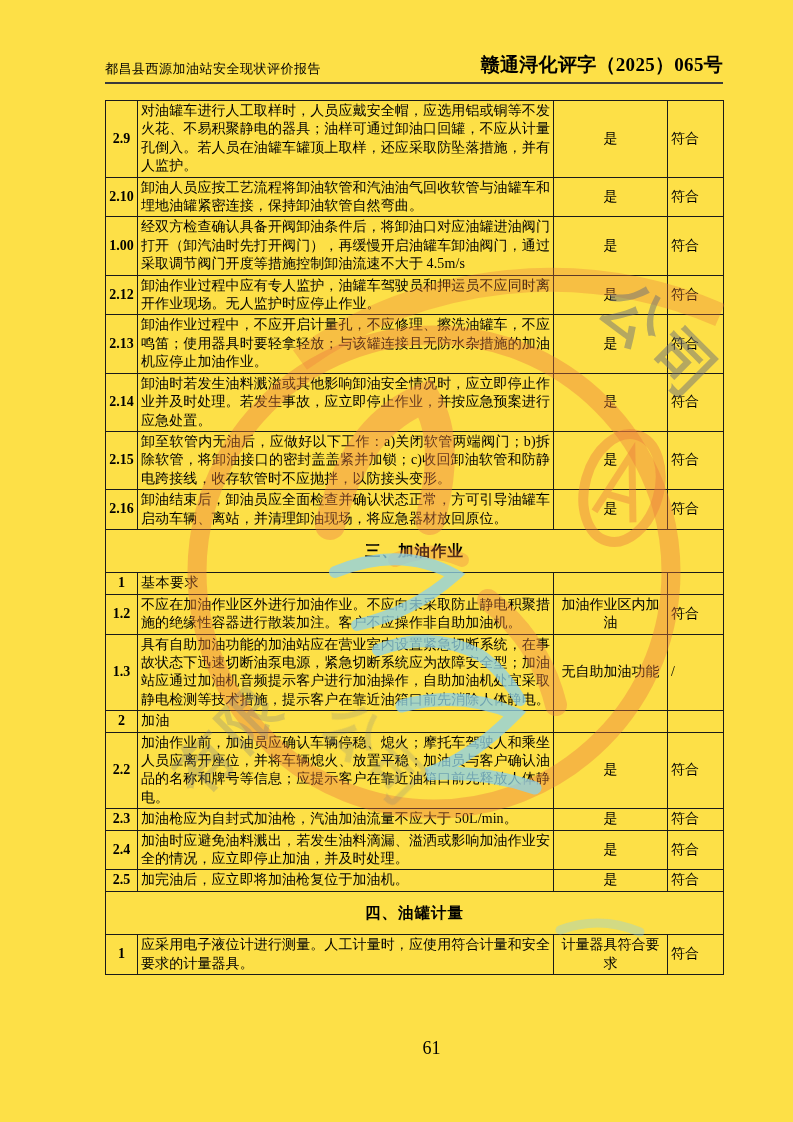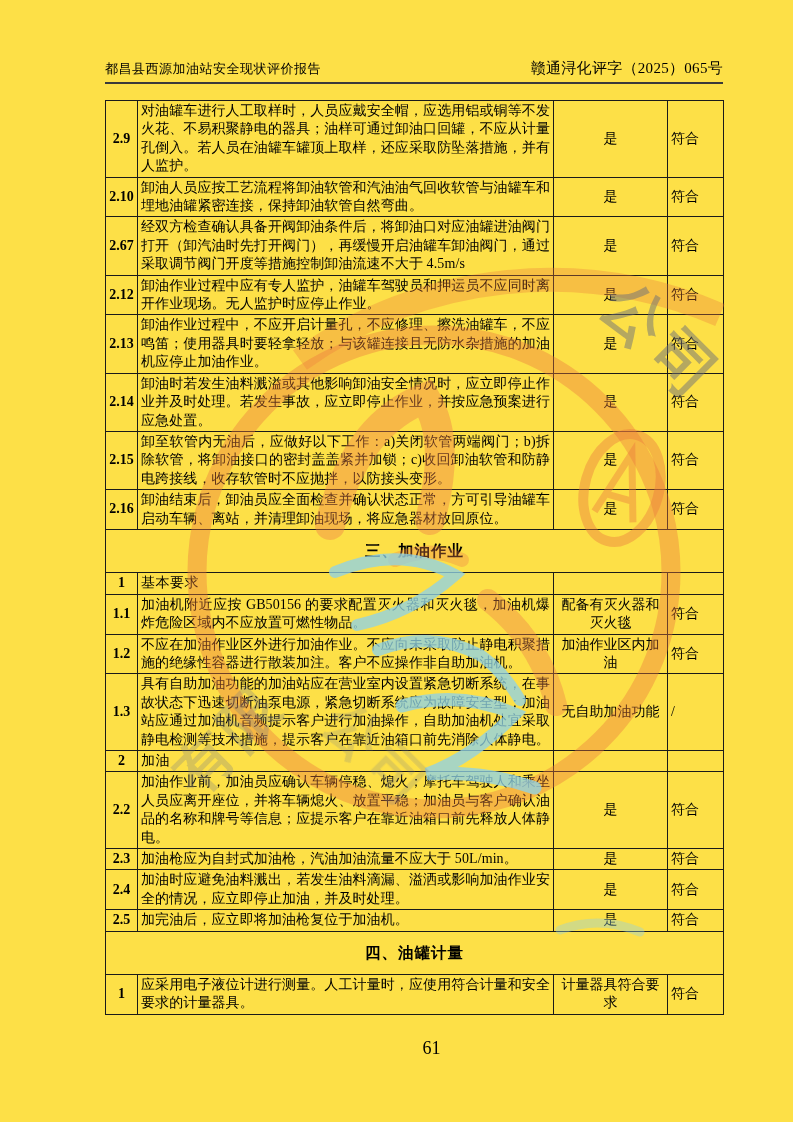--- a/index.html
+++ b/index.html
@@ -7,21 +7,21 @@
     position:relative;width:793px;height:1122px;background:#fde047;overflow:hidden;
     font-family:"Liberation Serif","DejaVu Serif",serif;color:#000;margin:0 auto;
   }
   
   .hdr{
     position:absolute;left:105px;top:60px;width:618px;height:24px;
     border-bottom:2px solid #3a3a3a;display:flex;justify-content:space-between;align-items:flex-end;
     padding-bottom:4px;box-sizing:border-box;
   }
   .hdr .title{font-size:13px;letter-spacing:.5px;}
-  .hdr .docno{font-size:15px;font-weight:normal;letter-spacing:.3px;}
+  .hdr .docno{font-size:19px;font-weight:bold;letter-spacing:.3px;}
   
   table.eval{
     position:absolute;left:105px;top:100px;width:618px;
     border-collapse:collapse;table-layout:fixed;
   }
   table.eval td{
     border:1px solid #1a1a1a;padding:1px 3px;vertical-align:middle;
     font-size:14px;line-height:18.4px;box-sizing:border-box;
   }
   td.num{width:32px;text-align:center;font-weight:bold;font-size:13px;padding:1px 0;}
@@ -57,21 +57,21 @@
           <td class="res">是</td>
           <td class="con">符合</td>
         </tr>
         <tr class="item">
           <td class="num">2.10</td>
           <td class="req">卸油人员应按工艺流程将卸油软管和汽油油气回收软管与油罐车和埋地油罐紧密连接，保持卸油软管自然弯曲。</td>
           <td class="res">是</td>
           <td class="con">符合</td>
         </tr>
         <tr class="item">
-          <td class="num">2.67</td>
+          <td class="num">1.00</td>
           <td class="req">经双方检查确认具备开阀卸油条件后，将卸油口对应油罐进油阀门打开（卸汽油时先打开阀门），再缓慢开启油罐车卸油阀门，通过采取调节阀门开度等措施控制卸油流速不大于 4.5m/s</td>
           <td class="res">是</td>
           <td class="con">符合</td>
         </tr>
         <tr class="item">
           <td class="num">2.12</td>
           <td class="req">卸油作业过程中应有专人监护，油罐车驾驶员和押运员不应同时离开作业现场。无人监护时应停止作业。</td>
           <td class="res">是</td>
           <td class="con">符合</td>
         </tr>
@@ -100,26 +100,20 @@
           <td class="con">符合</td>
         </tr>
         <tr class="sec">
           <td class="secc" colspan="4">三、加油作业</td>
         </tr>
         <tr class="grp">
           <td class="num">1</td>
           <td class="req">基本要求</td>
           <td class="res"></td>
           <td class="con"></td>
-        </tr>
-        <tr class="item">
-          <td class="num">1.1</td>
-          <td class="req">加油机附近应按 GB50156 的要求配置灭火器和灭火毯，加油机爆炸危险区域内不应放置可燃性物品。</td>
-          <td class="res">配备有灭火器和灭火毯</td>
-          <td class="con">符合</td>
         </tr>
         <tr class="item">
           <td class="num">1.2</td>
           <td class="req">不应在加油作业区外进行加油作业。不应向未采取防止静电积聚措施的绝缘性容器进行散装加注。客户不应操作非自助加油机。</td>
           <td class="res">加油作业区内加油</td>
           <td class="con">符合</td>
         </tr>
         <tr class="item">
           <td class="num">1.3</td>
           <td class="req">具有自助加油功能的加油站应在营业室内设置紧急切断系统，在事故状态下迅速切断油泵电源，紧急切断系统应为故障安全型；加油站应通过加油机音频提示客户进行加油操作，自助加油机处宜采取静电检测等技术措施，提示客户在靠近油箱口前先消除人体静电。</td>

